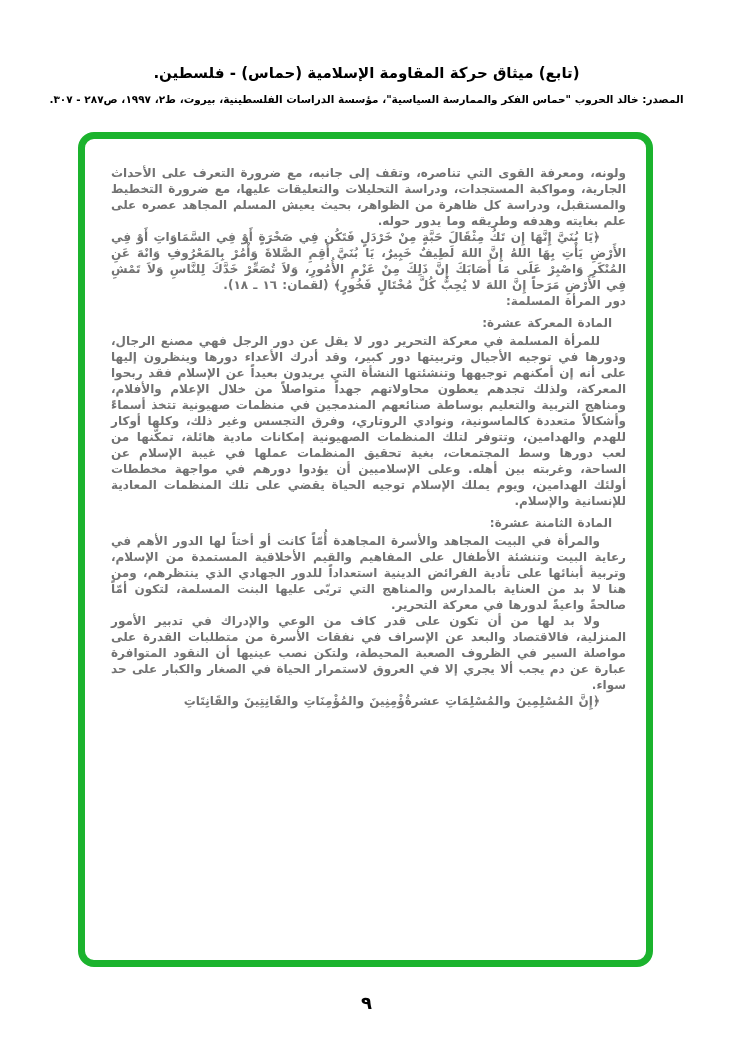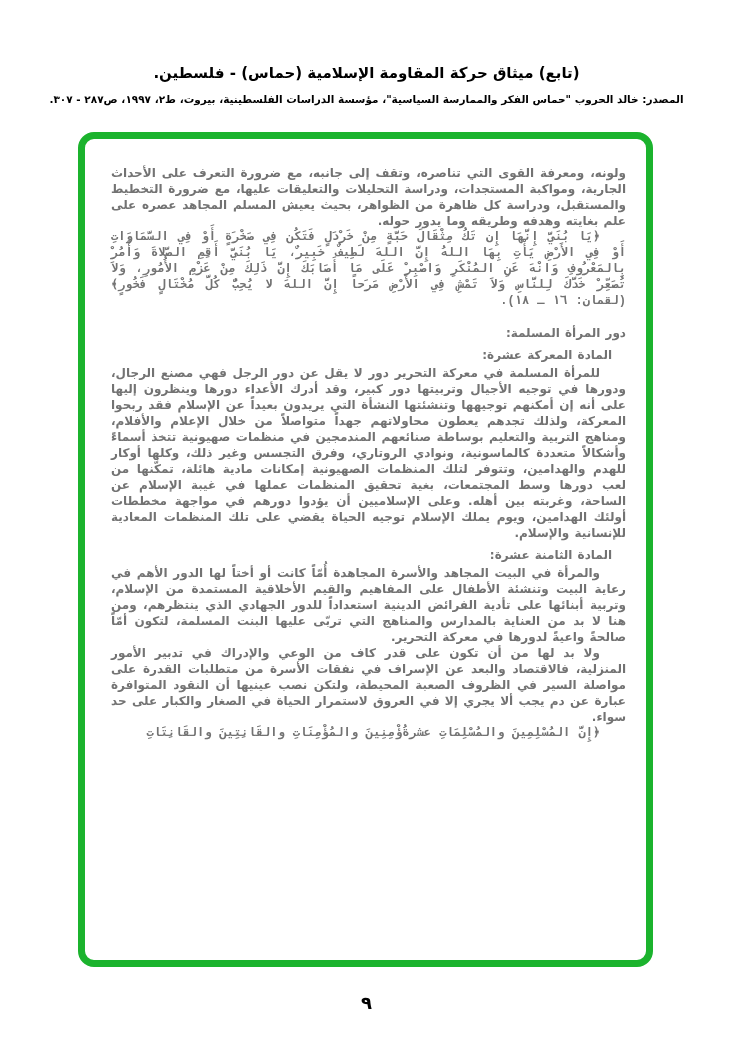--- a/index.html
+++ b/index.html
@@ -40,23 +40,23 @@
     line-height:16px;
     font-weight:700;
     text-align:justify;
     text-align-last:right;
     word-spacing:1px;
     color:#737373;
   }
   .block{margin:0;}
   .block-paragraph{text-indent:26px;}
   .block-paragraph.flush{text-indent:0;}
-  .block-quran{text-indent:26px;font-family:Liberation Mono, monospace;}
+  .block-quran{text-indent:26px;}
   .block-section-heading{
-    margin-top:16px;margin-bottom:2px;
+    margin-bottom:2px;
     font-weight:700;text-indent:0;
   }
   .block-article-heading{
     margin-top:6px;margin-bottom:2px;
     font-weight:700;
     padding-right:14px;
     text-align:right;
   }
   .page-number{
     position:absolute;top:992px;left:0;right:0;

